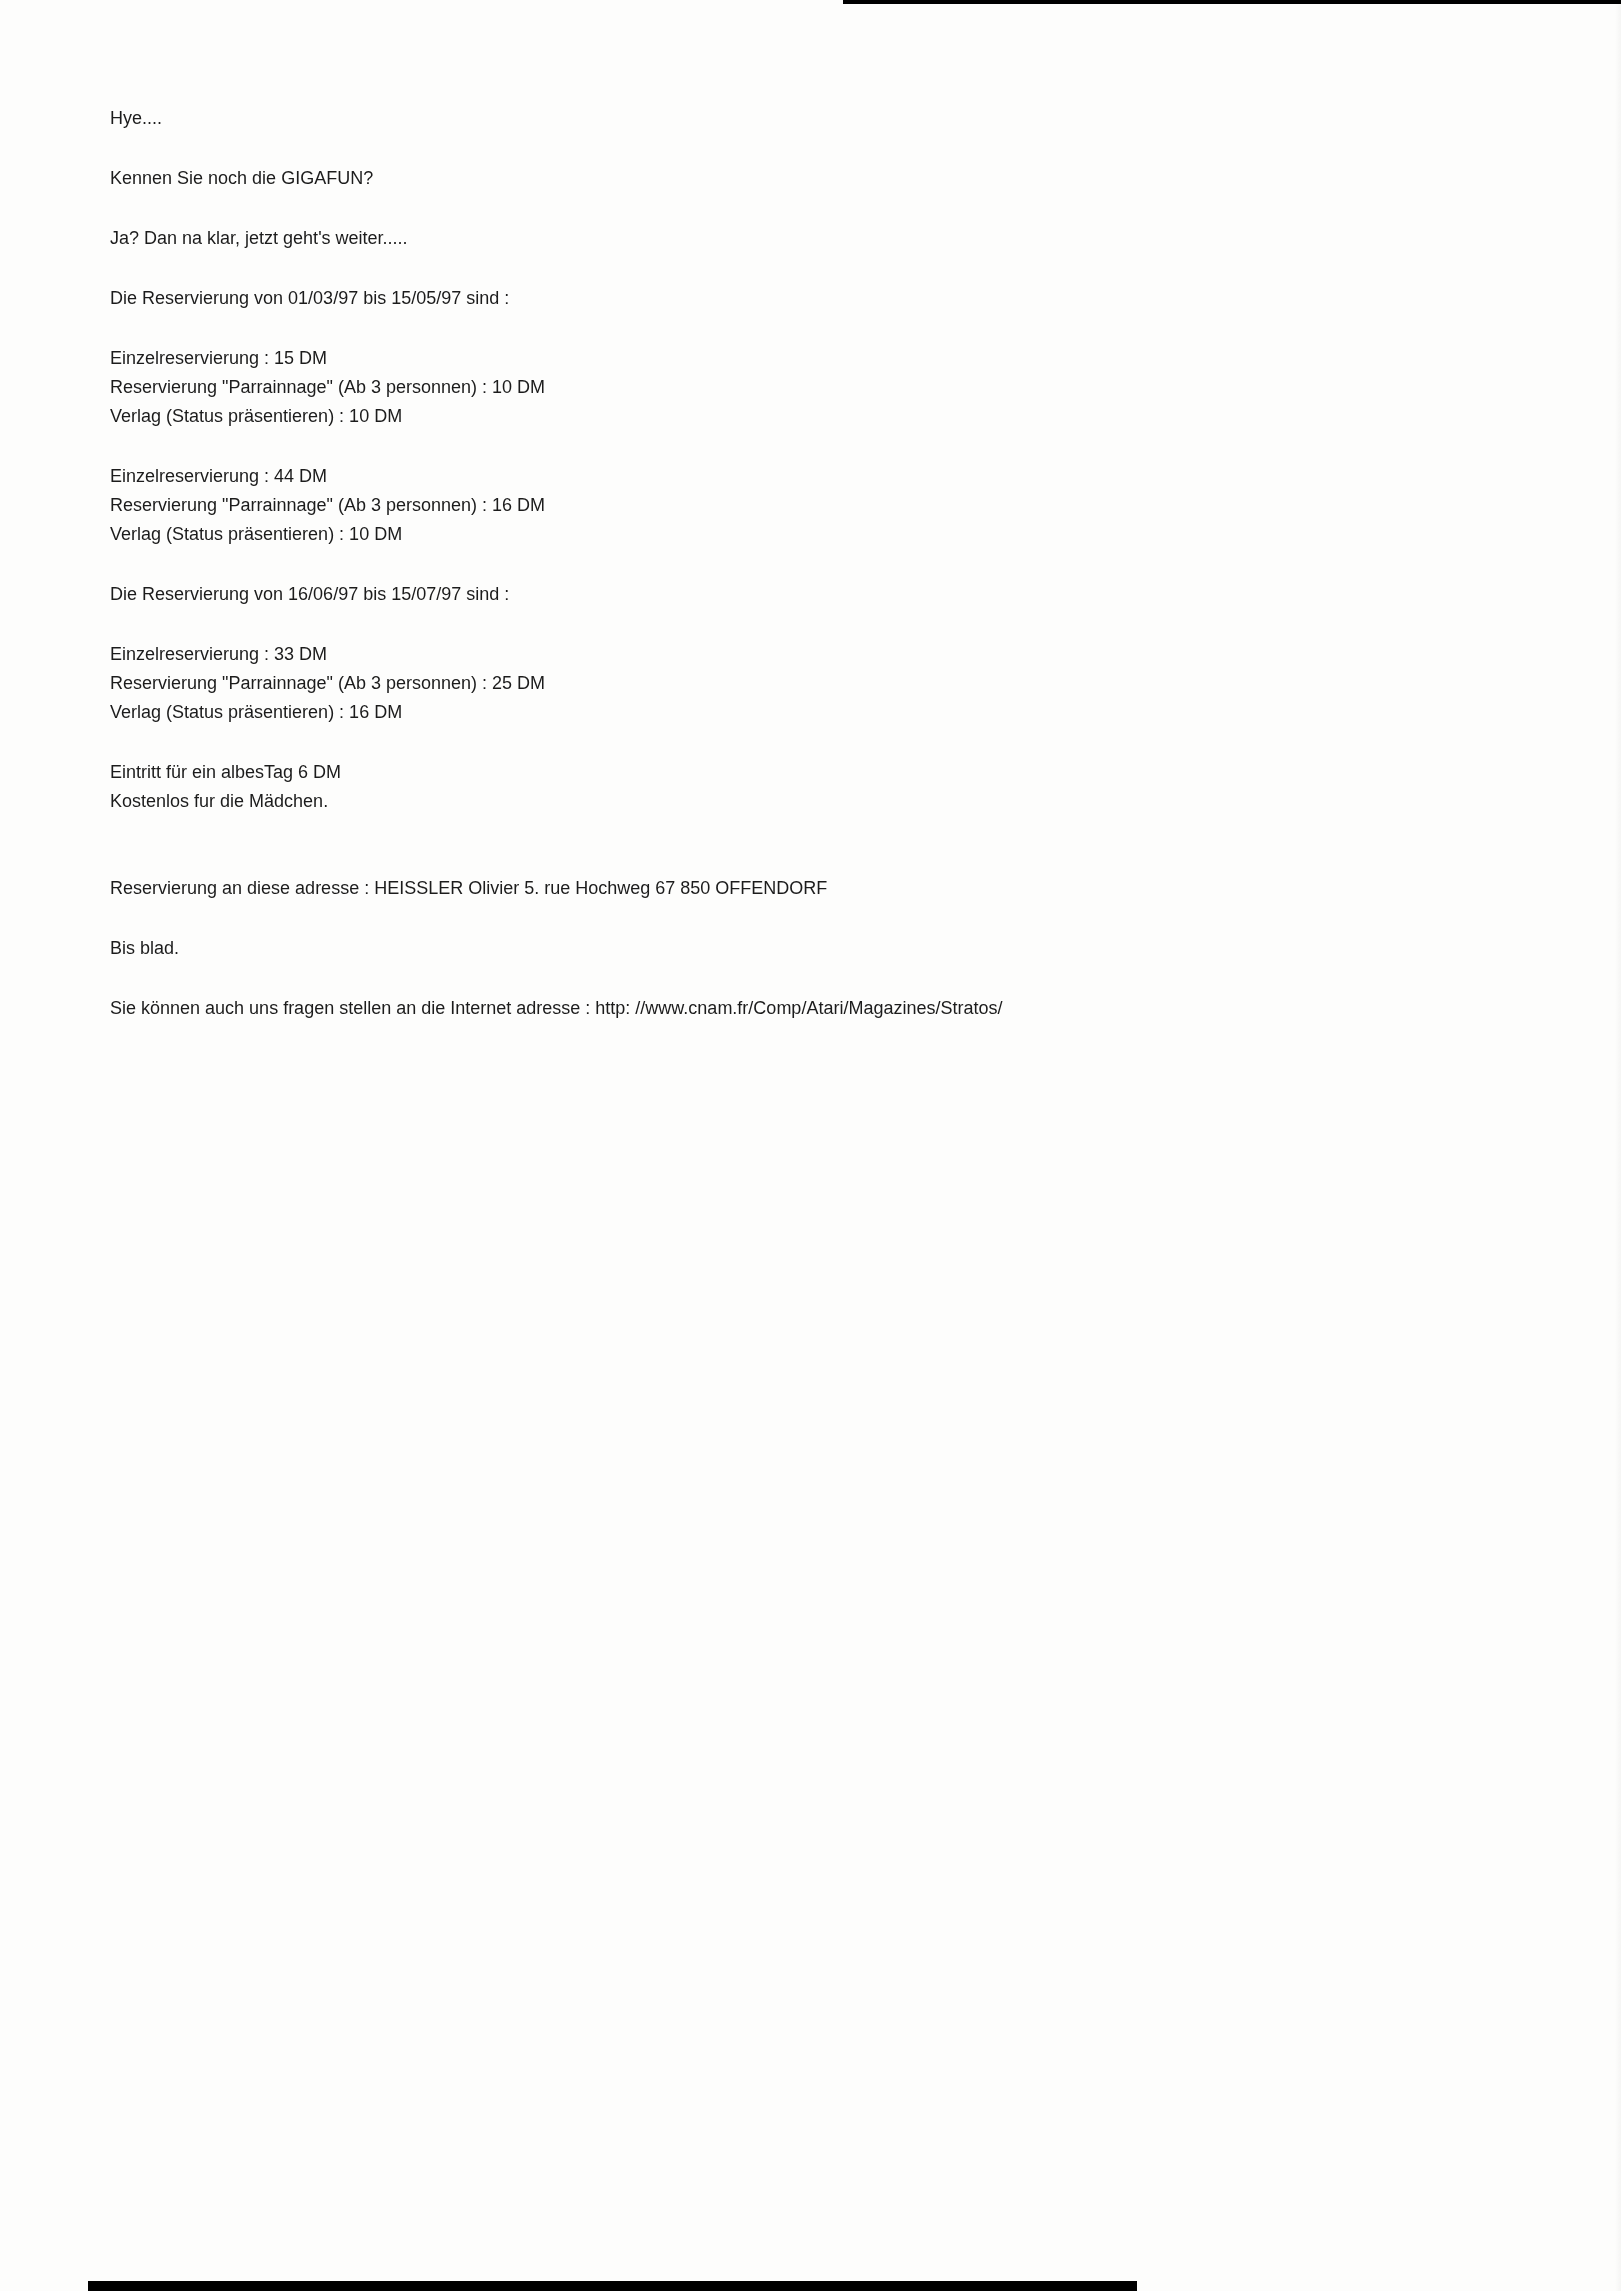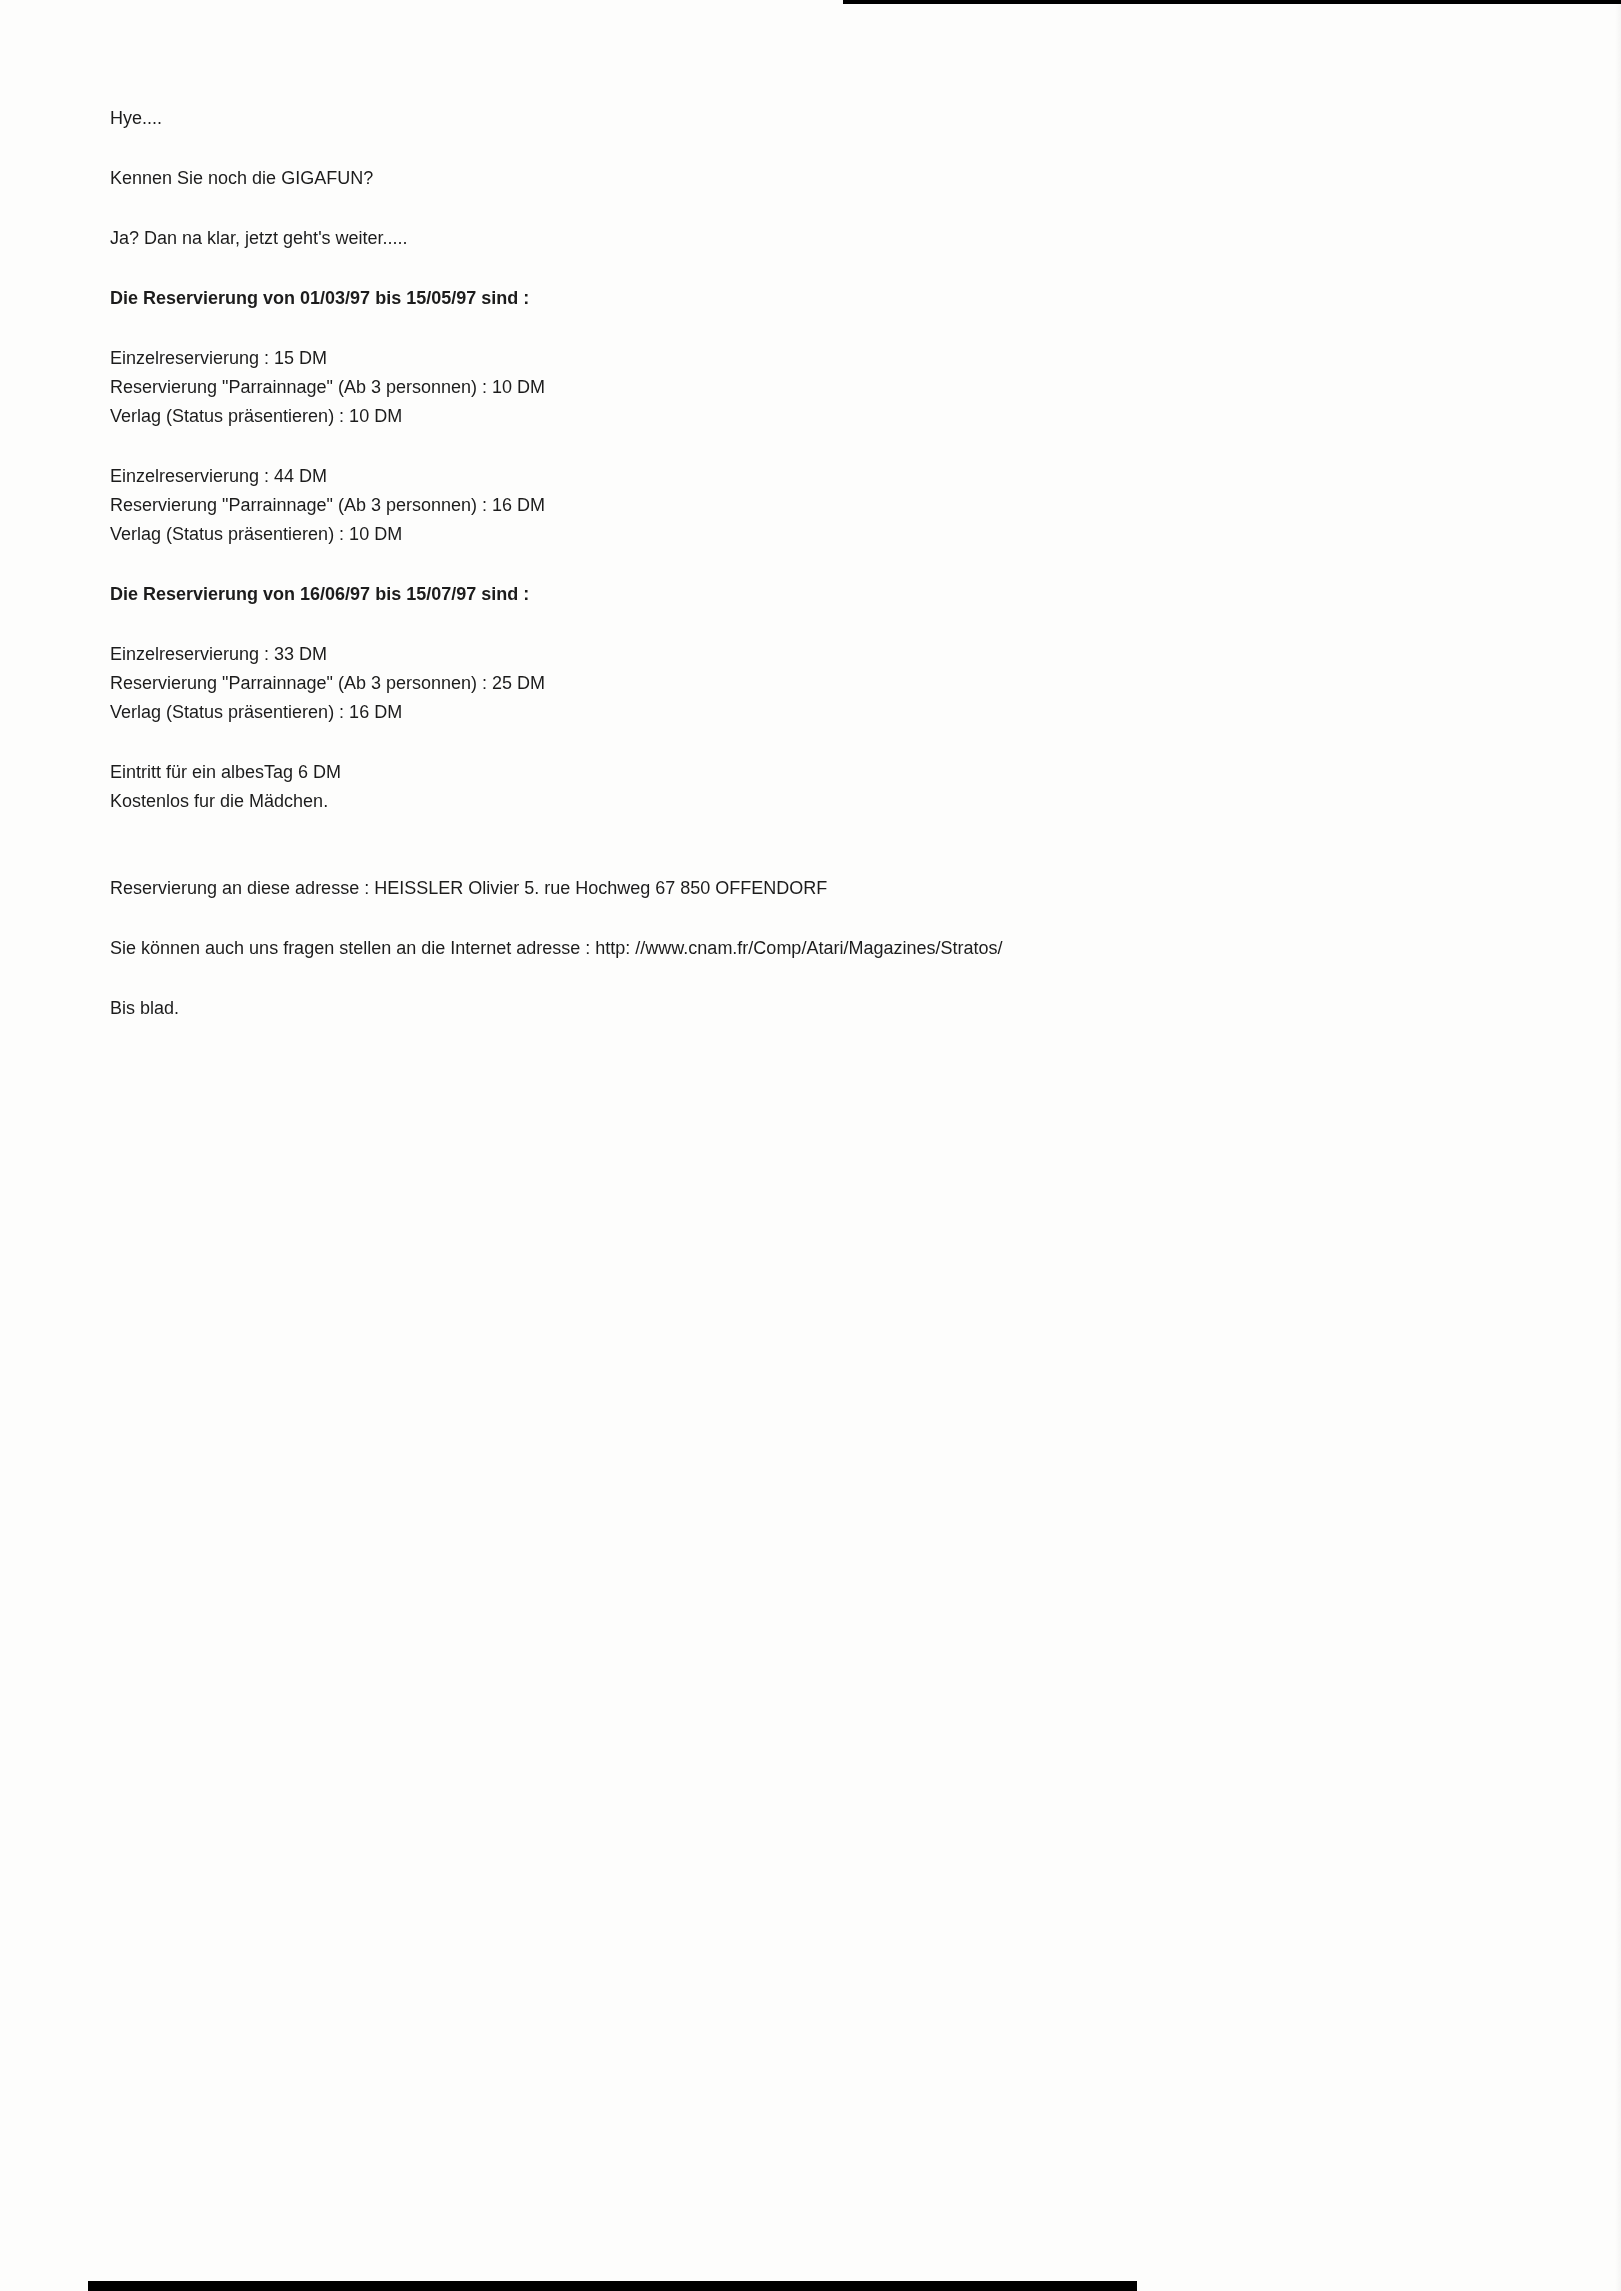--- a/index.html
+++ b/index.html
@@ -38,21 +38,21 @@
   .doc-body {
     position: absolute;
     top: 104px;
     left: 110px;
     width: 1372px;
   }
   .para {
     margin: 0 0 31px 0;
   }
   .section-heading {
-    font-weight: bold;
+    font-weight: normal;
     margin: 0 0 31px 0;
   }
   .line-group {
     margin: 0 0 31px 0;
   }
   .line-group div {
     white-space: pre;
   }
   .spacer-extra {
     height: 27.4px;
@@ -109,23 +109,23 @@
 
     <div class="line-group">
       <div>Eintritt für ein albesTag 6 DM</div>
       <div>Kostenlos fur die Mädchen.</div>
     </div>
 
     <div class="spacer-extra"></div>
 
     <p class="para">Reservierung an diese adresse : HEISSLER Olivier 5. rue Hochweg 67 850 OFFENDORF</p>
 
+    <p class="para">Bis blad.</p>
+
     <p class="para">Sie können auch uns fragen stellen an die Internet adresse : http: //www.cnam.fr/Comp/Atari/Magazines/Stratos/</p>
-
-    <p class="para">Bis blad.</p>
 
   </div>
 
   <div class="subtle-noise"></div>
 
   <div class="scan-edge-bottom"></div>
 
 </div>
 
 

